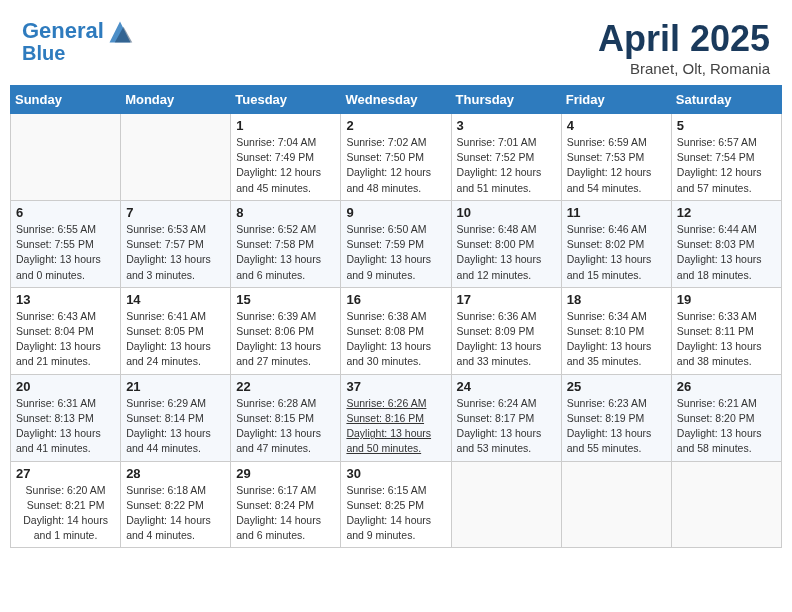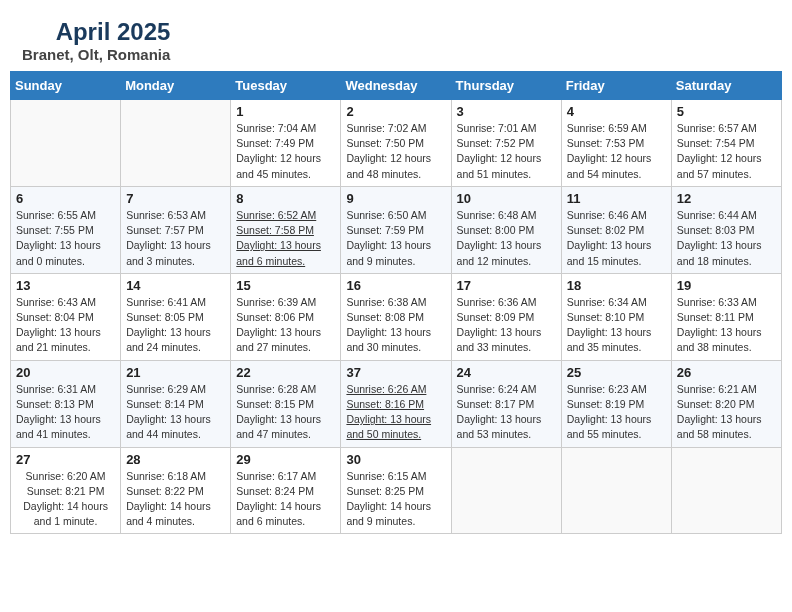--- a/index.html
+++ b/index.html
@@ -31,28 +31,27 @@
     }
     .logo-icon {
       width: 28px;
       height: 28px;
       margin-left: 2px;
     }
     .title-block {
       text-align: right;
     }
     .calendar-title {
-      font-size: 24px;
+      font-size: 36px;
       font-weight: bold;
       color: #1a3a5c;
     }
     .calendar-subtitle {
       font-size: 15px;
       color: #444;
-      font-weight: bold;
     }
     table {
       width: 100%;
       border-collapse: collapse;
       margin-top: 4px;
     }
     th {
       background-color: #2e7bbe;
       color: #fff;
       font-size: 13px;
@@ -89,20 +88,33 @@
       background: #f5f8fc;
     }
     tr:nth-child(even) td.empty {
       background: #eef2f7;
     }
   </style>
 </head>
 <body>
 
 <div class="header">
+  <div class="logo">
+    <div>
+      <div style="display:flex;align-items:center;">
+        <div class="logo-text">
+          <span>General</span><svg class="logo-icon" viewBox="0 0 32 32" style="display:inline-block;vertical-align:middle;margin-left:2px;">
+              <polygon points="4,28 16,4 28,28" fill="#2e7bbe" opacity="0.85"></polygon>
+              <polygon points="10,28 20,10 30,28" fill="#1a3a5c" opacity="0.5"></polygon>
+            </svg>
+        </div>
+      </div>
+      <div class="logo-text" style="color:#2e7bbe;font-size:20px;margin-top:-4px;">Blue</div>
+    </div>
+  </div>
   <div class="title-block">
     <div class="calendar-title">April 2025</div>
     <div class="calendar-subtitle">Branet, Olt, Romania</div>
   </div>
 </div>
 
 <table>
   <thead>
     <tr>
     <th>Sunday</th>
@@ -157,21 +169,21 @@
 Daylight: 13 hours and 0 minutes.</div>
         </td>
         <td>
           <div class="day-num">7</div>
           <div class="day-info" style="white-space: pre-line;">Sunrise: 6:53 AM
 Sunset: 7:57 PM
 Daylight: 13 hours and 3 minutes.</div>
         </td>
         <td>
           <div class="day-num">8</div>
-          <div class="day-info" style="white-space: pre-line; text-decoration: underline;">Sunrise: 6:52 AM
+          <div class="day-info" style="white-space: pre-line;">Sunrise: 6:52 AM
 Sunset: 7:58 PM
 Daylight: 13 hours and 6 minutes.</div>
         </td>
         <td>
           <div class="day-num">9</div>
           <div class="day-info" style="white-space: pre-line;">Sunrise: 6:50 AM
 Sunset: 7:59 PM
 Daylight: 13 hours and 9 minutes.</div>
         </td>
         <td>

